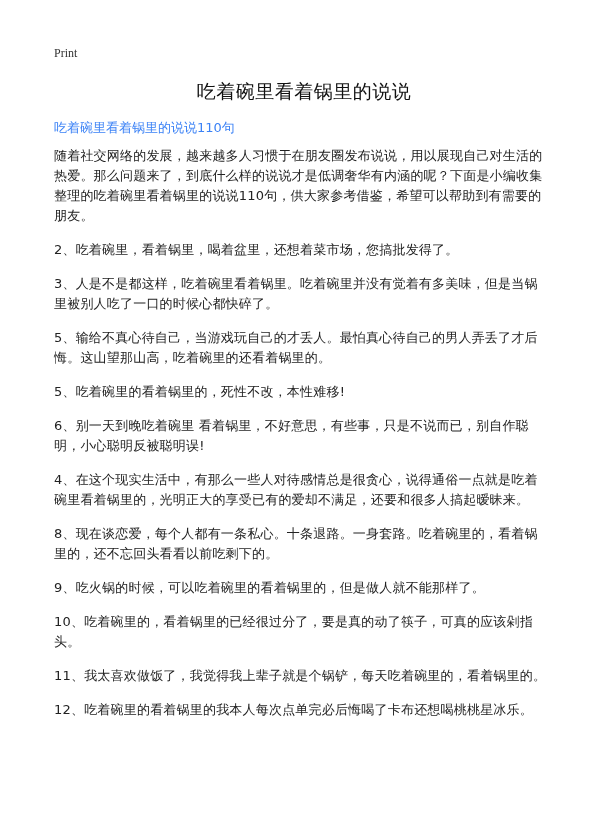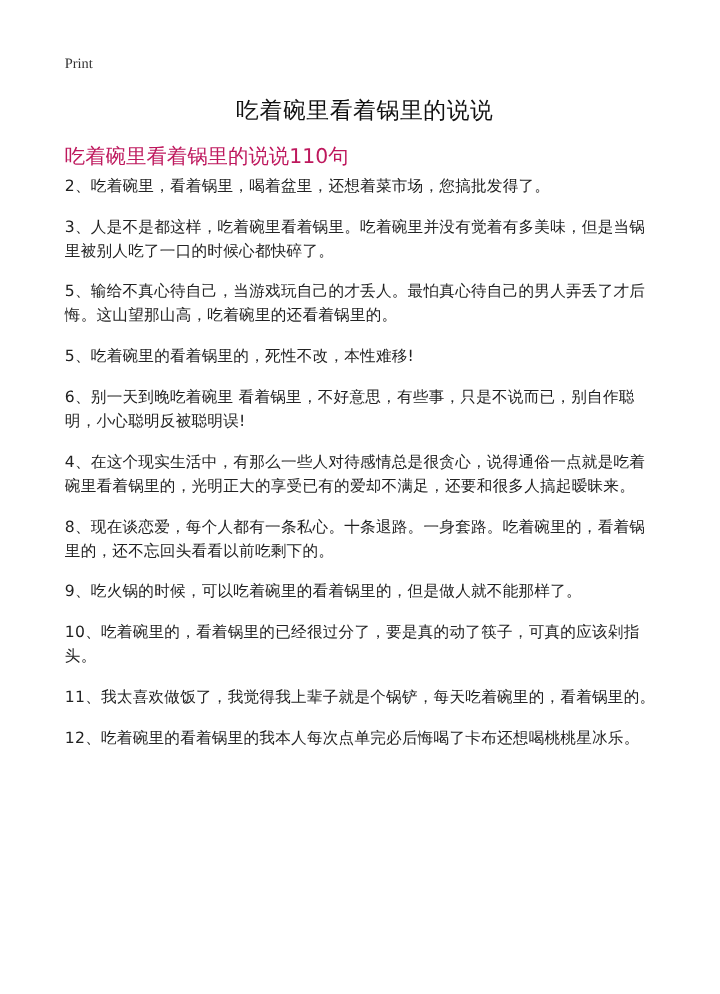--- a/index.html
+++ b/index.html
@@ -12,39 +12,40 @@
     position: absolute; left: 0; top: 46px;
     font-family: "Liberation Serif", serif; font-size: 12px; color: #333;
     cursor: pointer;
   }
   .title {
     position: absolute; left: 0; width: 500px; top: 79px;
     text-align: center; font-size: 19px; font-weight: normal; color: #111;
     margin: 0; letter-spacing: 0.5px; font-family: Liberation Mono, monospace;
   }
   .subtitle {
-    position: absolute; left: 0; top: 119px; font-size: 17px; color: #be185d;
+    position: absolute; left: 0; top: 119px; font-size: 13px; color: #3b82f6;
     margin: 0;
   }
   .body-text {
     position: absolute; left: 0; top: 146px; width: 496px;
   }
   .para {
     font-size: 13px; line-height: 20px; margin: 0 0 14px 0; color: #222;
     letter-spacing: 0.2px; word-break: break-all;
   }
 </style>
 </head>
 <body>
 
 <div class="page">
   <a class="print-link">Print</a>
   <h1 class="title">吃着碗里看着锅里的说说</h1>
   <p class="subtitle">吃着碗里看着锅里的说说110句</p>
   <div class="body-text">
+    <p class="para">随着社交网络的发展，越来越多人习惯于在朋友圈发布说说，用以展现自己对生活的热爱。那么问题来了，到底什么样的说说才是低调奢华有内涵的呢？下面是小编收集整理的吃着碗里看着锅里的说说110句，供大家参考借鉴，希望可以帮助到有需要的朋友。</p>
     <p class="para">2、吃着碗里，看着锅里，喝着盆里，还想着菜市场，您搞批发得了。</p>
     <p class="para">3、人是不是都这样，吃着碗里看着锅里。吃着碗里并没有觉着有多美味，但是当锅里被别人吃了一口的时候心都快碎了。</p>
     <p class="para">5、输给不真心待自己，当游戏玩自己的才丢人。最怕真心待自己的男人弄丢了才后悔。这山望那山高，吃着碗里的还看着锅里的。</p>
     <p class="para">5、吃着碗里的看着锅里的，死性不改，本性难移!</p>
     <p class="para">6、别一天到晚吃着碗里 看着锅里，不好意思，有些事，只是不说而已，别自作聪明，小心聪明反被聪明误!</p>
     <p class="para">4、在这个现实生活中，有那么一些人对待感情总是很贪心，说得通俗一点就是吃着碗里看着锅里的，光明正大的享受已有的爱却不满足，还要和很多人搞起暧昧来。</p>
     <p class="para">8、现在谈恋爱，每个人都有一条私心。十条退路。一身套路。吃着碗里的，看着锅里的，还不忘回头看看以前吃剩下的。</p>
     <p class="para">9、吃火锅的时候，可以吃着碗里的看着锅里的，但是做人就不能那样了。</p>
     <p class="para">10、吃着碗里的，看着锅里的已经很过分了，要是真的动了筷子，可真的应该剁指头。</p>
     <p class="para">11、我太喜欢做饭了，我觉得我上辈子就是个锅铲，每天吃着碗里的，看着锅里的。</p>

